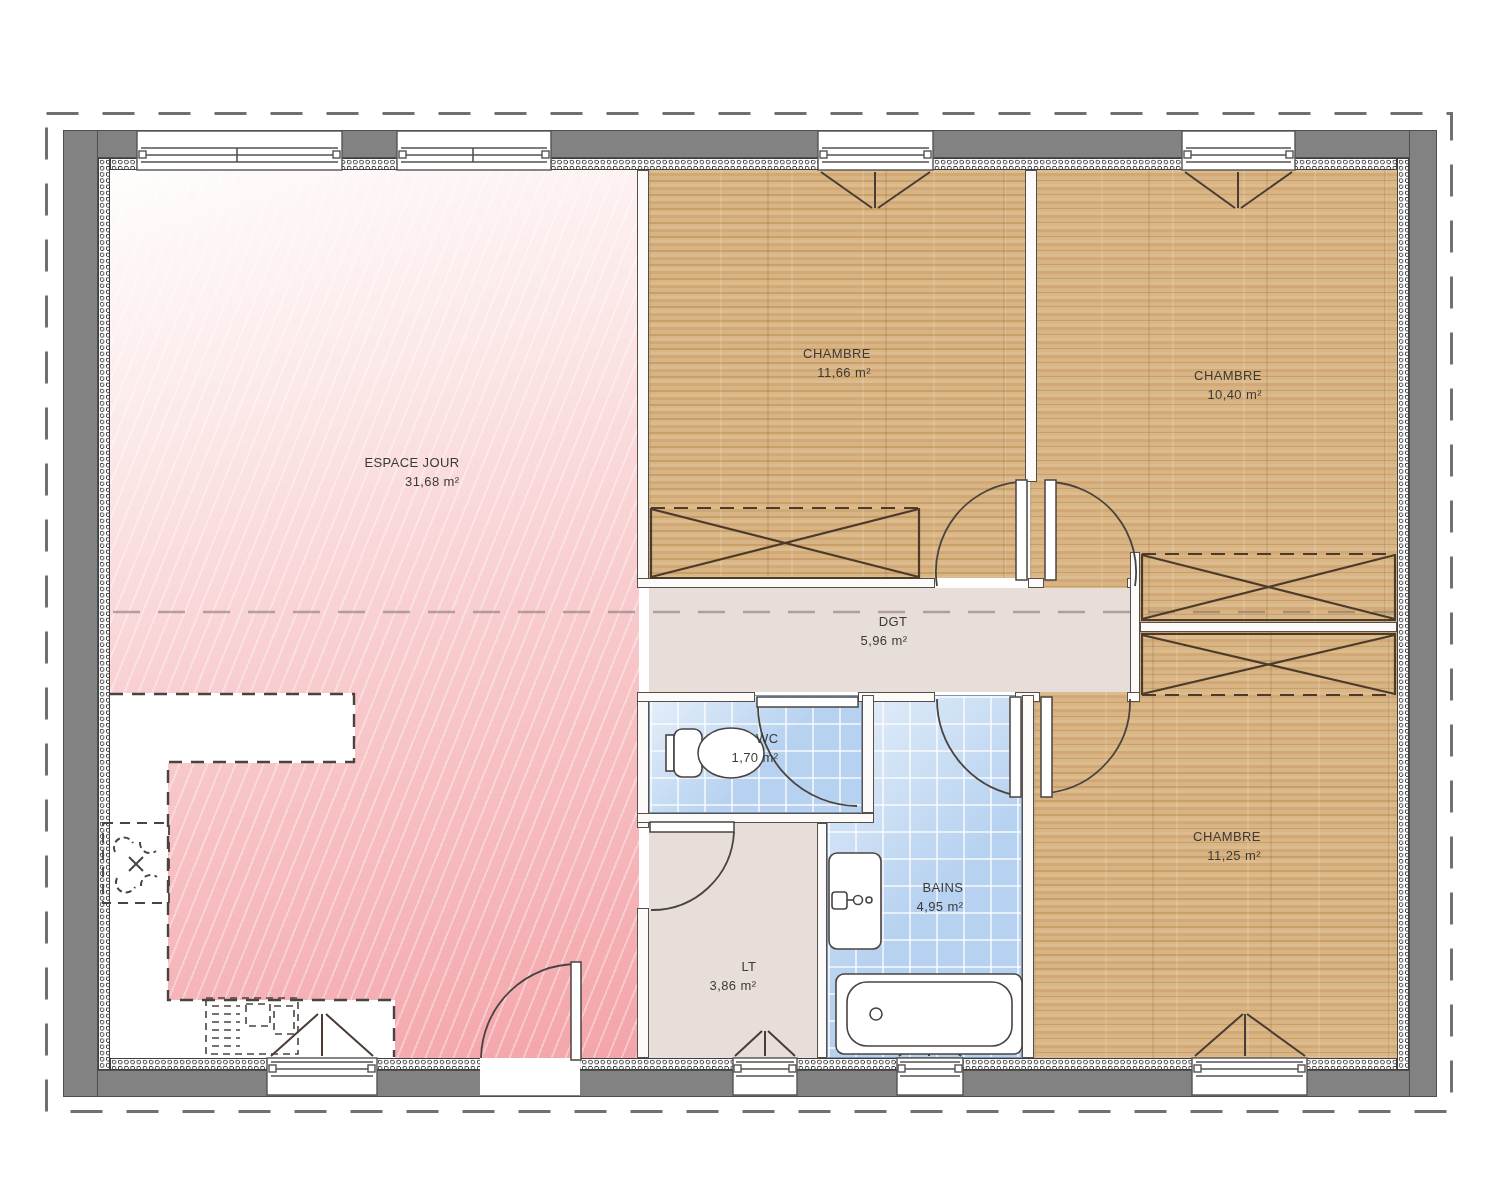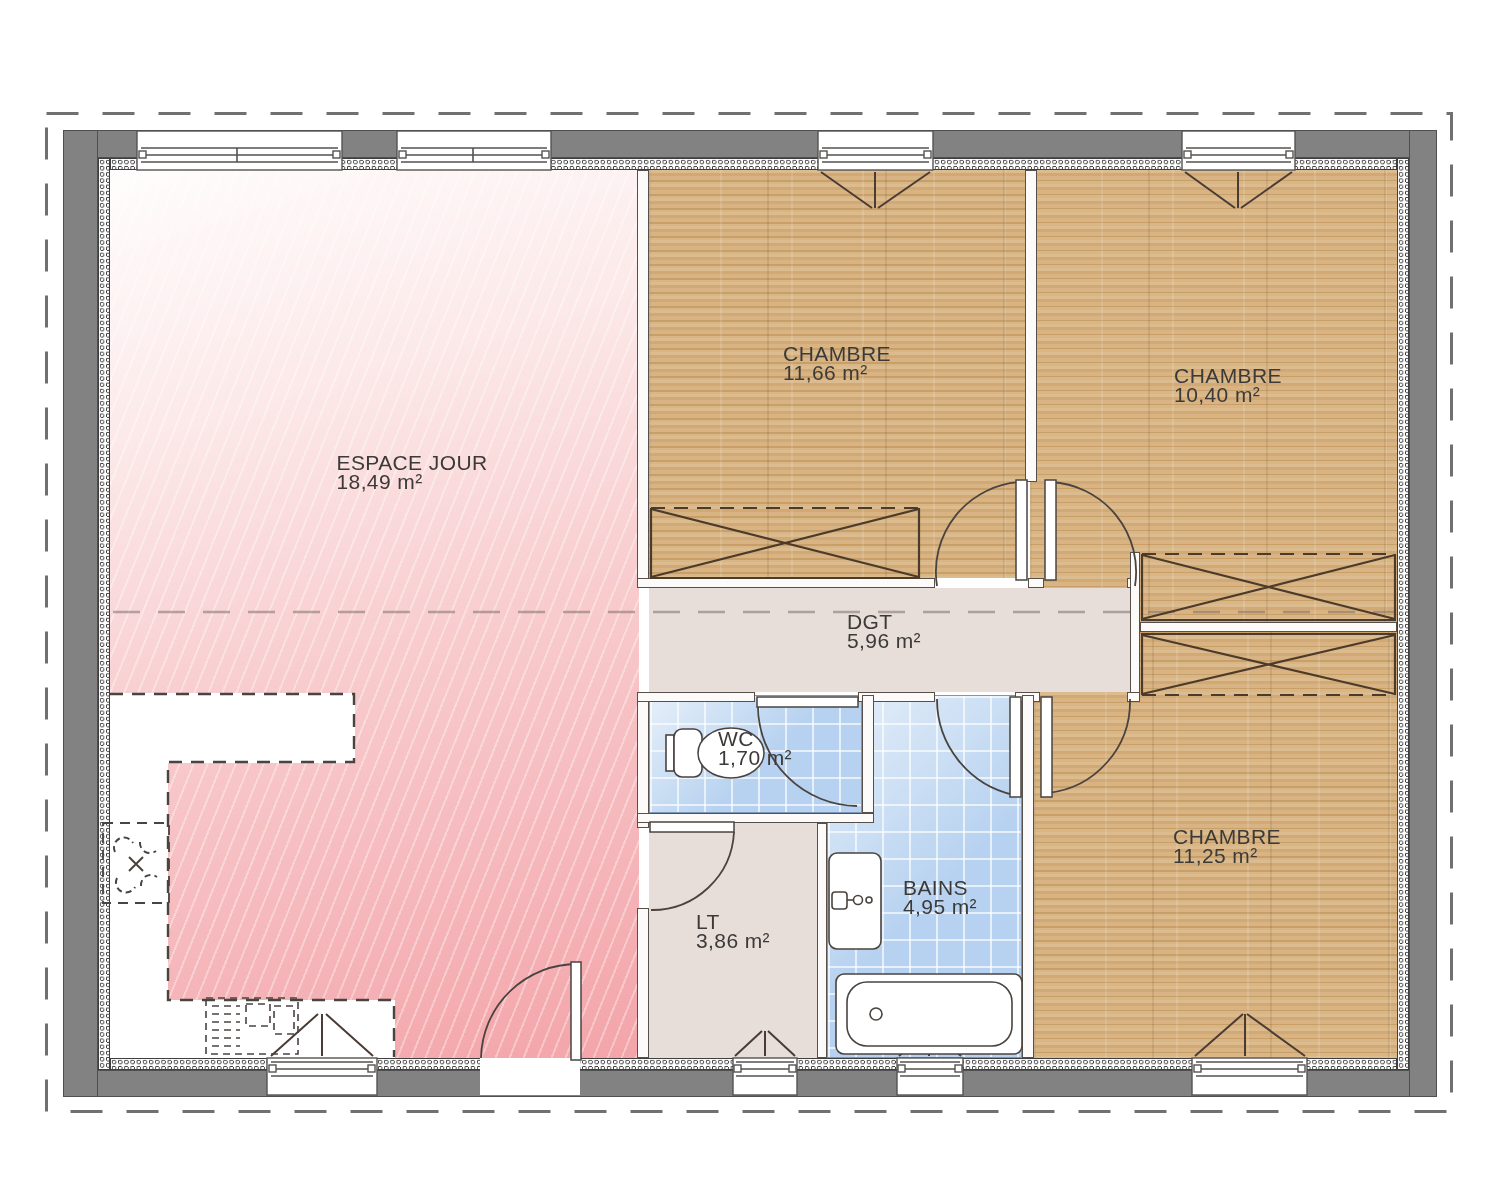--- a/index.html
+++ b/index.html
@@ -33,22 +33,22 @@
   .hall{position:absolute;background:var(--hall,#e7ddd9);}
   .living{position:absolute;
         background-image:
           repeating-linear-gradient(112deg, rgba(255,255,255,.35) 0 2px, rgba(255,255,255,0) 2px 13px),
           linear-gradient(163deg,#fffdfd 0%,#fce9e9 26%,#f8cbcd 55%,var(--living,#f3a4a9) 100%);}
   .cutout{position:absolute;background:#ffffff;}
 
   .overlay{position:absolute;left:0;top:0;pointer-events:none;}
 
   
-  .lbl{position:absolute;transform:translate(-50%,-50%);text-align:left;
-       font-size:21px;line-height:19px;color:#3c3a38;letter-spacing:.4px;white-space:nowrap;}
+  .lbl{position:absolute;transform:translate(-50%,-50%);text-align:right;
+       font-size:13px;line-height:19px;color:#3c3a38;letter-spacing:.4px;white-space:nowrap;}
 </style>
 </head>
 <body>
 
 <div id="plan">
 
   <div class="wood" style="left:649px;top:170px;width:378px;height:408px;"></div>
   <div class="wood" style="left:1030px;top:170px;width:367px;height:452px;"></div>
   <div class="wood" style="left:1034px;top:622px;width:363px;height:436px;"></div>
   <div class="tile" style="left:827px;top:695px;width:195px;height:363px;"></div>
@@ -225,21 +225,21 @@
     </g>
     <g stroke="#4a4440" fill="none">
       <rect x="103" y="823" width="66" height="80" stroke-width="1.8" stroke-dasharray="10 7"></rect>
       <path d="M 115 852 A 10 10 0 0 1 133 843 M 140 842 A 10 10 0 0 0 156 851 M 117 878 A 10 10 0 0 0 135 887 M 141 886 A 10 10 0 0 1 157 877" stroke-width="2" stroke-dasharray="6 4"></path>
       <path d="M 129 857 L 143 871 M 143 857 L 129 871" stroke-width="2"></path>
     </g>
   </svg>
 
   <div class="lbl" style="left:412px;top:472px;">
     <div>ESPACE JOUR</div>
-    <div>18,49 m²</div>
+    <div>31,68 m²</div>
   </div>
   <div class="lbl" style="left:837px;top:363px;">
     <div>CHAMBRE</div>
     <div>11,66 m²</div>
   </div>
   <div class="lbl" style="left:1228px;top:385px;">
     <div>CHAMBRE</div>
     <div>10,40 m²</div>
   </div>
   <div class="lbl" style="left:884px;top:631px;">
@@ -247,21 +247,21 @@
     <div>5,96 m²</div>
   </div>
   <div class="lbl" style="left:755px;top:748px;">
     <div>WC</div>
     <div>1,70 m²</div>
   </div>
   <div class="lbl" style="left:940px;top:897px;">
     <div>BAINS</div>
     <div>4,95 m²</div>
   </div>
-  <div class="lbl" style="left:733px;top:931px;">
+  <div class="lbl" style="left:733px;top:976px;">
     <div>LT</div>
     <div>3,86 m²</div>
   </div>
   <div class="lbl" style="left:1227px;top:846px;">
     <div>CHAMBRE</div>
     <div>11,25 m²</div>
   </div>
 
 </div>
 

